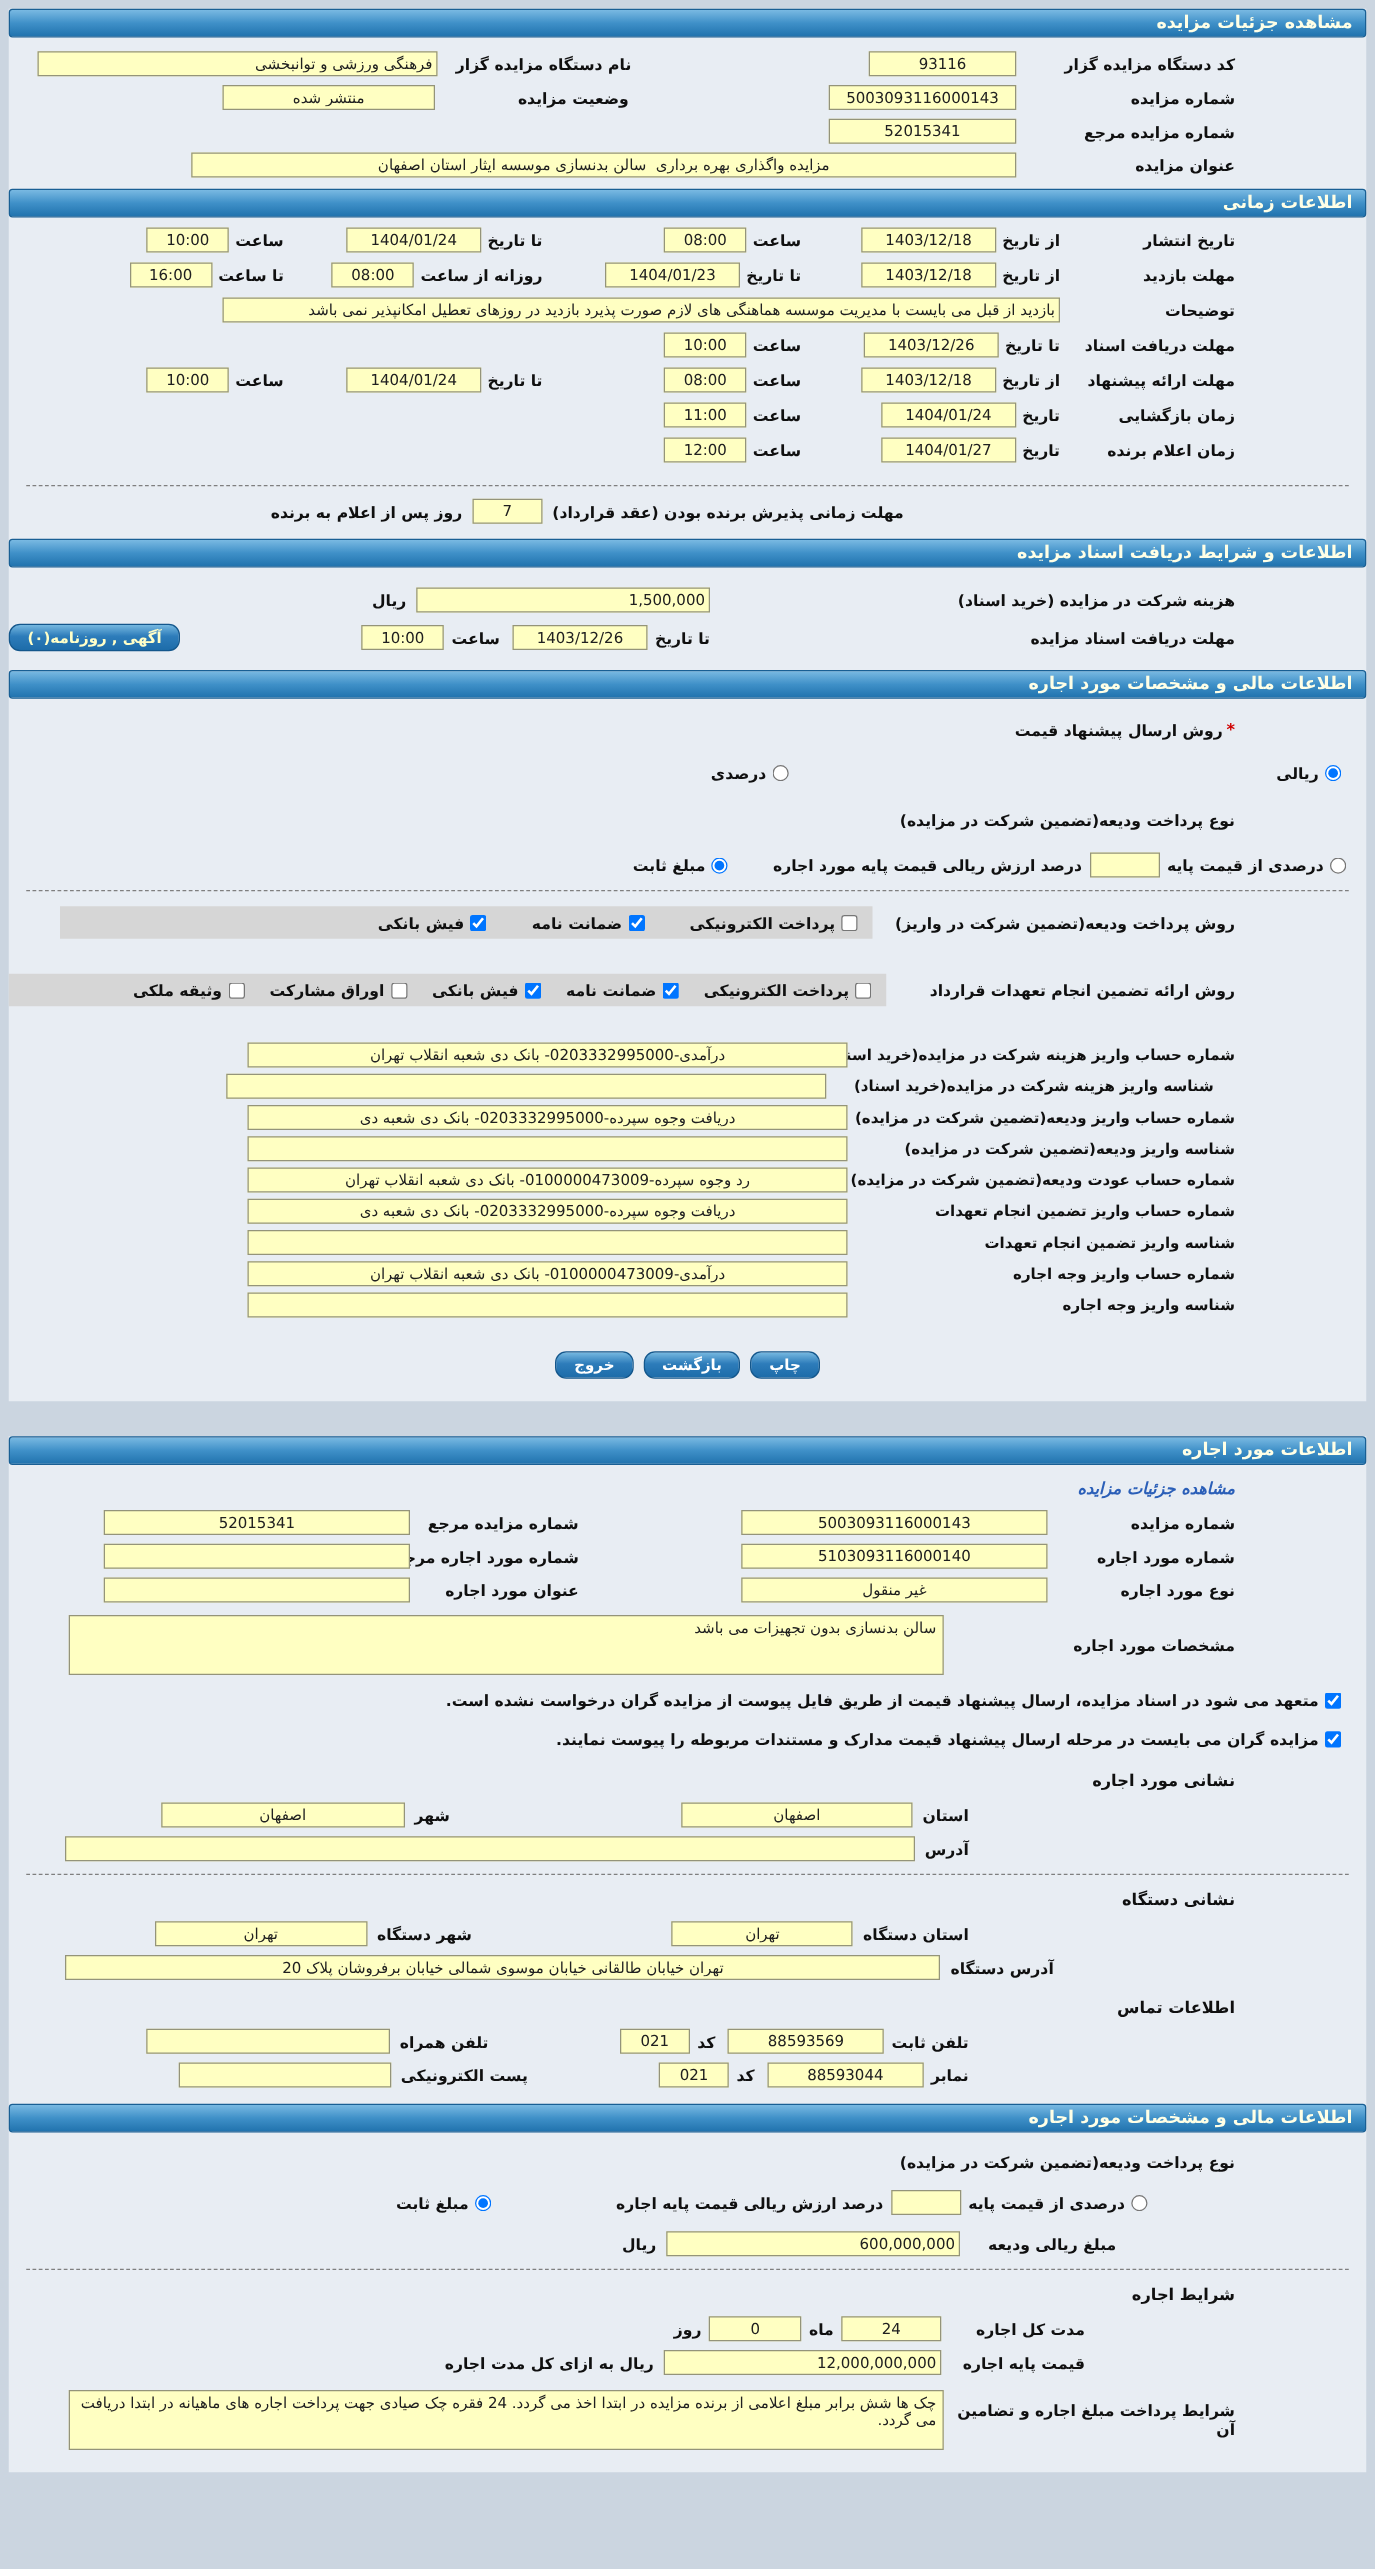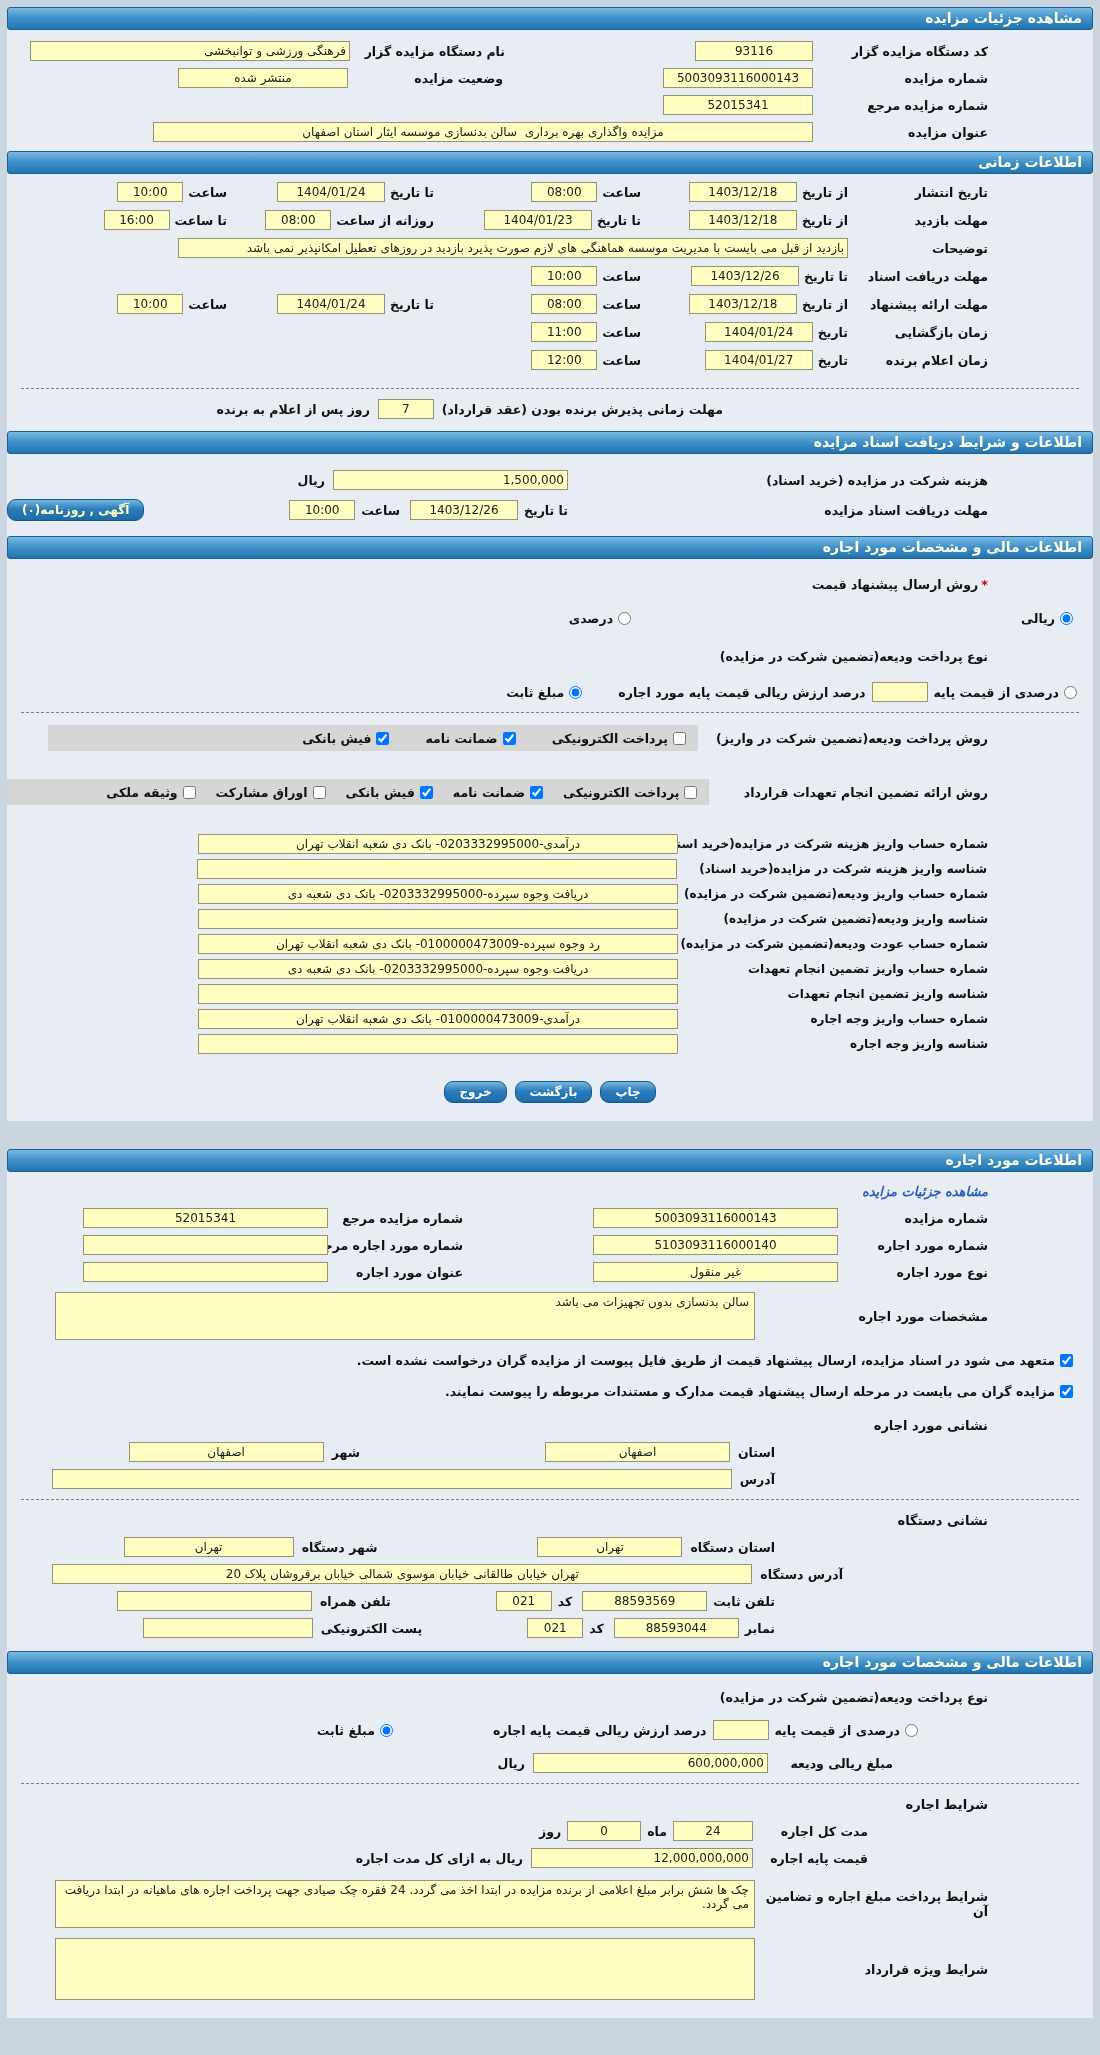--- a/index.html
+++ b/index.html
@@ -268,21 +268,21 @@
       </div>
     </div>
   </div>
 
 
   <div style="padding:10px 0 10px">
     <div class="frow" style="margin:1px 0">
           <span class="lbl lw310">شماره حساب واریز هزینه شرکت در مزایده(خرید اسناد)</span>
           <input class="fld w480" type="text" readonly="" value="درآمدی-0203332995000- بانک دی شعبه انقلاب تهران" style="">
         </div>
-    <div class="frow" style="margin:1px 1px">
+    <div class="frow" style="margin:1px 17px">
           <span class="lbl lw310">شناسه واریز هزینه شرکت در مزایده(خرید اسناد)</span>
           <input class="fld w480" type="text" readonly="" value="" style="">
         </div>
     <div class="frow" style="margin:1px 0">
           <span class="lbl lw310">شماره حساب واریز ودیعه(تضمین شرکت در مزایده)</span>
           <input class="fld w480" type="text" readonly="" value="دریافت وجوه سپرده-0203332995000- بانک دی شعبه دی" style="">
         </div>
     <div class="frow" style="margin:1px 0">
           <span class="lbl lw310">شناسه واریز ودیعه(تضمین شرکت در مزایده)</span>
           <input class="fld w480" type="text" readonly="" value="" style="">
@@ -384,20 +384,23 @@
     <div class="frow pr318">
       <span class="lbl">استان دستگاه</span>
       <input class="fld w145" style="margin-right: 8px;" type="text" readonly="" value="تهران">
       <span class="sp160"></span>
       <span class="lbl">شهر دستگاه</span>
       <input class="fld w170" style="margin-right: 8px;" type="text" readonly="" value="تهران">
     </div>
     <div class="frow pr250">
       <span class="lbl">آدرس دستگاه</span>
       <input class="fld w700" style="margin-right: 8px;" type="text" readonly="" value="تهران خیابان طالقانی خیابان موسوی شمالی خیابان برفروشان پلاک 20">
+    </div>
+    <div class="frow" style="margin:8px 0 2px">
+      <span class="subhdr">اطلاعات تماس</span>
     </div>
     <div class="frow pr318">
       <span class="lbl">تلفن ثابت</span>
       <input class="fld w125" style="margin-right: 6px;" type="text" readonly="" value="88593569">
       <span class="lbl" style="margin-right:10px">کد</span>
       <input class="fld w56" style="margin-right: 6px;" type="text" readonly="" value="021">
       <span class="sp105"></span>
       <span class="lbl">تلفن همراه</span>
       <input class="fld w195" style="margin-right: 8px;" type="text" readonly="" value="">
     </div>
@@ -449,22 +452,18 @@
     </div>
     <div class="frow pr225">
       <span class="lbl lw115">قیمت پایه اجاره</span>
       <input class="fld w222 ta-r" type="text" readonly="" value="12,000,000,000" style="">
       <span class="lbl" style="margin-right:8px">ریال به ازای کل مدت اجاره</span>
     </div>
     <div class="frow" style="margin:10px 0">
       <span class="lbl lw233">شرایط پرداخت مبلغ اجاره و تضامین آن</span>
       <textarea class="fld w700" rows="3" readonly="" style="">چک ها شش برابر مبلغ اعلامی از برنده مزایده در ابتدا اخذ می گردد. 24 فقره چک صیادی جهت پرداخت اجاره های ماهیانه در ابتدا دریافت می گردد.</textarea>
     </div>
-    <div class="frow" style="margin:10px 0">
-      <span class="lbl lw233">شرایط ویژه قرارداد</span>
-      <textarea class="fld w700" rows="4" readonly="" style=""></textarea>
-    </div>
 
   </div>
 
  </div>
 
 </div>
 
 </body></html>

